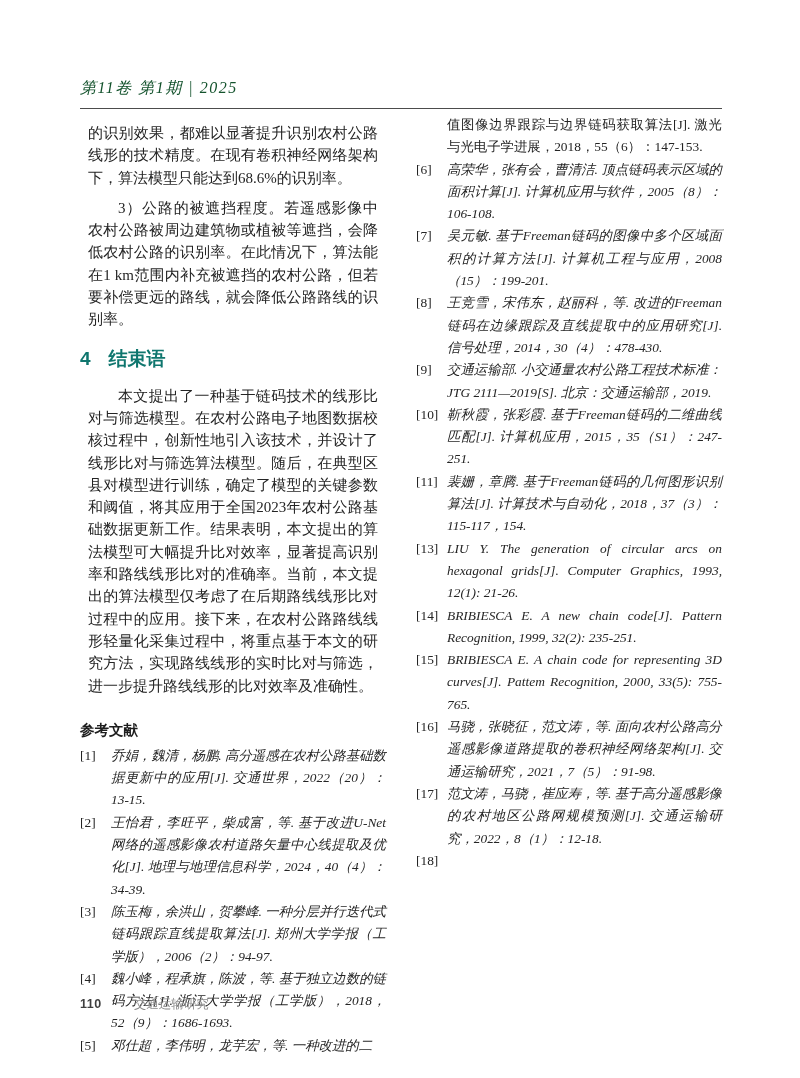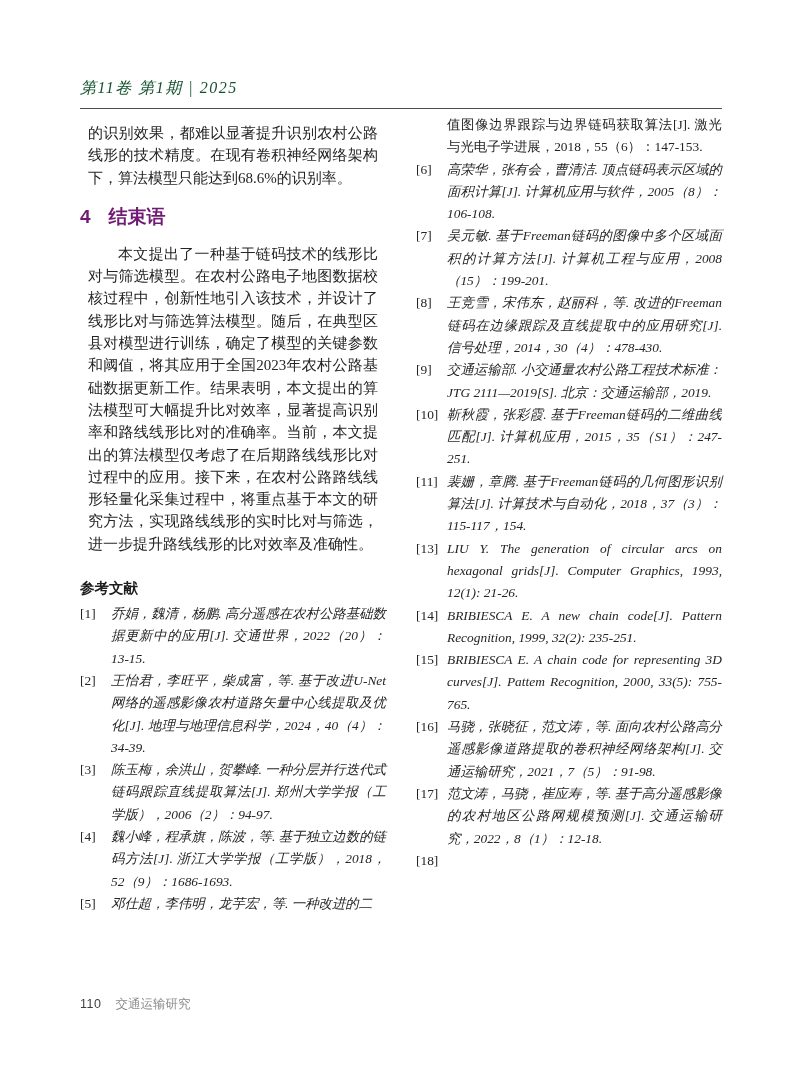--- a/index.html
+++ b/index.html
@@ -21,21 +21,21 @@
   
   .col{position:absolute;top:114px;width:306px;font-size:15px;line-height:22.3px;text-align:justify;}
   .col-left{left:80px;}
   .col-right{left:416px;}
 
   p{margin:8px;}
   .indent{text-indent:2em;}
 
   
   .section-heading{
-    margin:15px 0 13px 0;font-size:19px;font-weight:bold;color:#701a75;
+    margin:15px 0 13px 0;font-size:19px;font-weight:bold;color:#0f766e;
     font-family:"Liberation Sans","DejaVu Sans",sans-serif;
     line-height:26px;
   }
   .section-heading .sec-num{margin-right:18px;}
 
   
   .refs-heading{
     margin:21px 0 3px 0;font-size:14.5px;font-weight:bold;color:#1d1d1d;
     font-family:"Liberation Sans","DejaVu Sans",sans-serif;line-height:24px;
   }
@@ -44,33 +44,34 @@
   .ref-label{width:31px;flex:0 0 31px;}
   .ref-text{flex:1;text-align:justify;font-style:italic;}
   .ref-continuation{margin-left:31px;font-size:13.4px;line-height:22.3px;text-align:justify;}
 
   
   .page-footer{
     position:absolute;left:80px;top:996px;
     font-family:"Liberation Sans","DejaVu Sans",sans-serif;
     font-size:12.5px;color:#8a8a8a;
   }
-  .page-footer .page-num{color:#3f3f3f;font-weight:normal;margin-right:14px;letter-spacing:.5px;}
+  .page-footer .page-num{color:#3f3f3f;font-weight:bold;margin-right:32px;letter-spacing:.5px;}
 </style>
 </head>
 <body>
 
 <div class="page">
 
   <div class="journal-header">
     <span>第11卷 第1期 | 2025</span>
   </div>
 
   <div class="col col-left">
     <p>的识别效果，都难以显著提升识别农村公路线形的技术精度。在现有卷积神经网络架构下，算法模型只能达到68.6%的识别率。</p>
+    <p class="indent">3）公路的被遮挡程度。若遥感影像中农村公路被周边建筑物或植被等遮挡，会降低农村公路的识别率。在此情况下，算法能在1 km范围内补充被遮挡的农村公路，但若要补偿更远的路线，就会降低公路路线的识别率。</p>
 
     <div class="section-heading">
       <span class="sec-num">4</span><span>结束语</span>
     </div>
 
     <p class="indent">本文提出了一种基于链码技术的线形比对与筛选模型。在农村公路电子地图数据校核过程中，创新性地引入该技术，并设计了线形比对与筛选算法模型。随后，在典型区县对模型进行训练，确定了模型的关键参数和阈值，将其应用于全国2023年农村公路基础数据更新工作。结果表明，本文提出的算法模型可大幅提升比对效率，显著提高识别率和路线线形比对的准确率。当前，本文提出的算法模型仅考虑了在后期路线线形比对过程中的应用。接下来，在农村公路路线线形轻量化采集过程中，将重点基于本文的研究方法，实现路线线形的实时比对与筛选，进一步提升路线线形的比对效率及准确性。</p>
 
     <div class="refs-heading">参考文献</div>
 
     <div class="ref-list">

